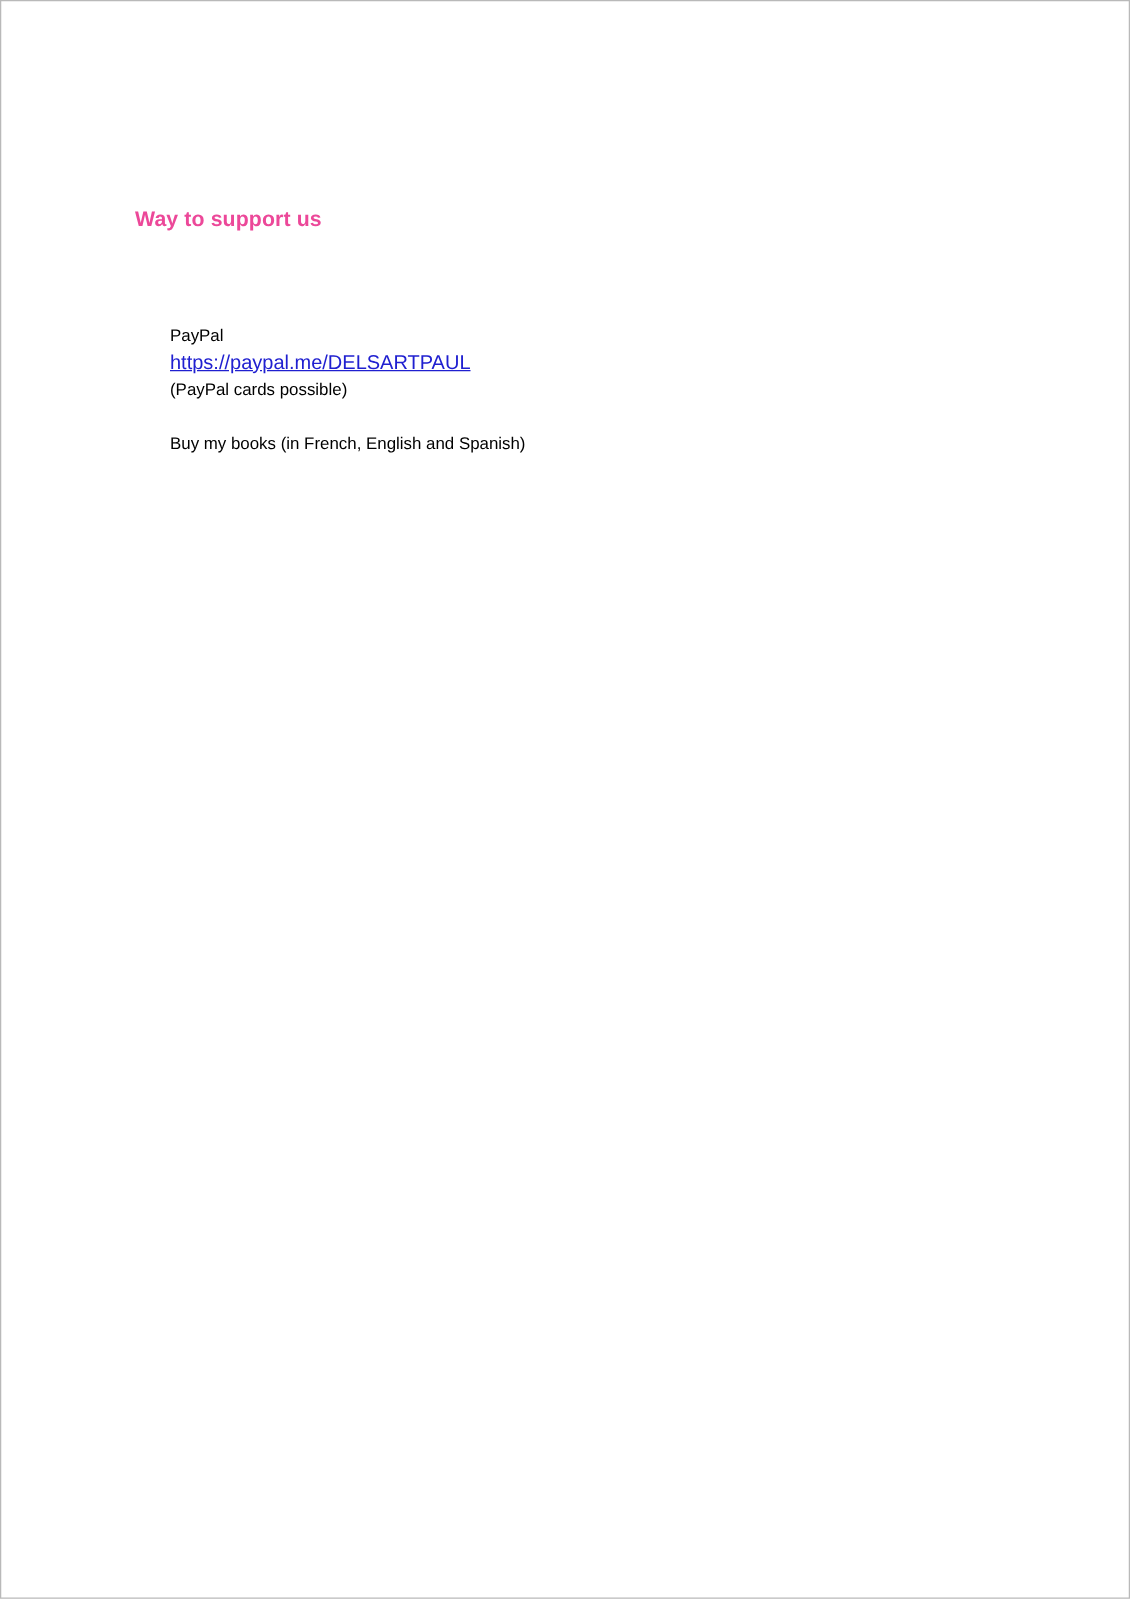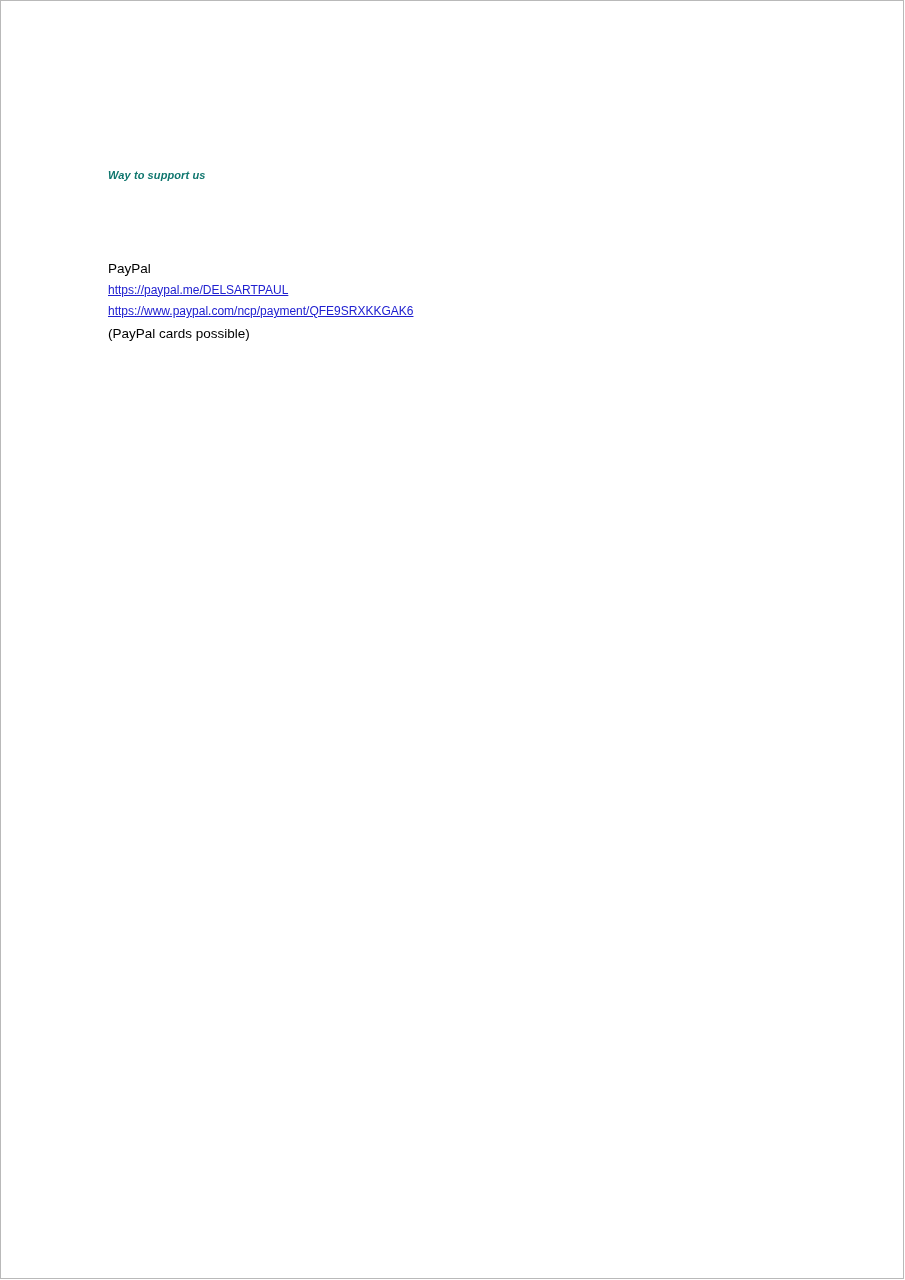--- a/index.html
+++ b/index.html
@@ -33,43 +33,43 @@
     box-sizing: border-box;
     pointer-events: none;
   }
   .content {
     position: absolute;
     left: 108px;
     top: 168px;
     width: 700px;
   }
   .doc-title {
-    font-size: 11px;
+    font-size: 17px;
     font-weight: bold;
     line-height: 15px;
     letter-spacing: 0.1px;
     margin: 0;
-    color: #0f766e;
-    font-style: italic;
+    color: #ec4899;
   }
   .gap-1 {
     height: 75px;
   }
   .para {
     font-size: 13.5px;
     line-height: 21.5px;
     color: #000000;
+    margin-left: 28px;
   }
   .plain-line {
     white-space: nowrap;
   }
   a.link {
     color: #2020d0;
     text-decoration: underline;
-    font-size: 12px;
+    font-size: 16px;
     line-height: 21.5px;
     white-space: nowrap;
   }
   .block-gap {
     height: 21px;
   }
   .line {
     display: block;
   }
 </style>
@@ -81,23 +81,23 @@
 
   <div class="content">
 
     <p class="doc-title">Way to support us</p>
 
     <div class="gap-1"></div>
 
     <div class="para">
       <span class="line plain-line">PayPal</span>
       <a class="line link" href="#">https://paypal.me/DELSARTPAUL</a>
-      <a class="line link" href="#">https://www.paypal.com/ncp/payment/QFE9SRXKKGAK6</a>
       <span class="line plain-line">(PayPal cards possible)</span>
     </div>
 
     <div class="block-gap"></div>
 
     <div class="para">
+      <span class="line plain-line">Buy my books (in French, English and Spanish)</span>
     </div>
 
   </div>
 </div>
 
 </body></html>

